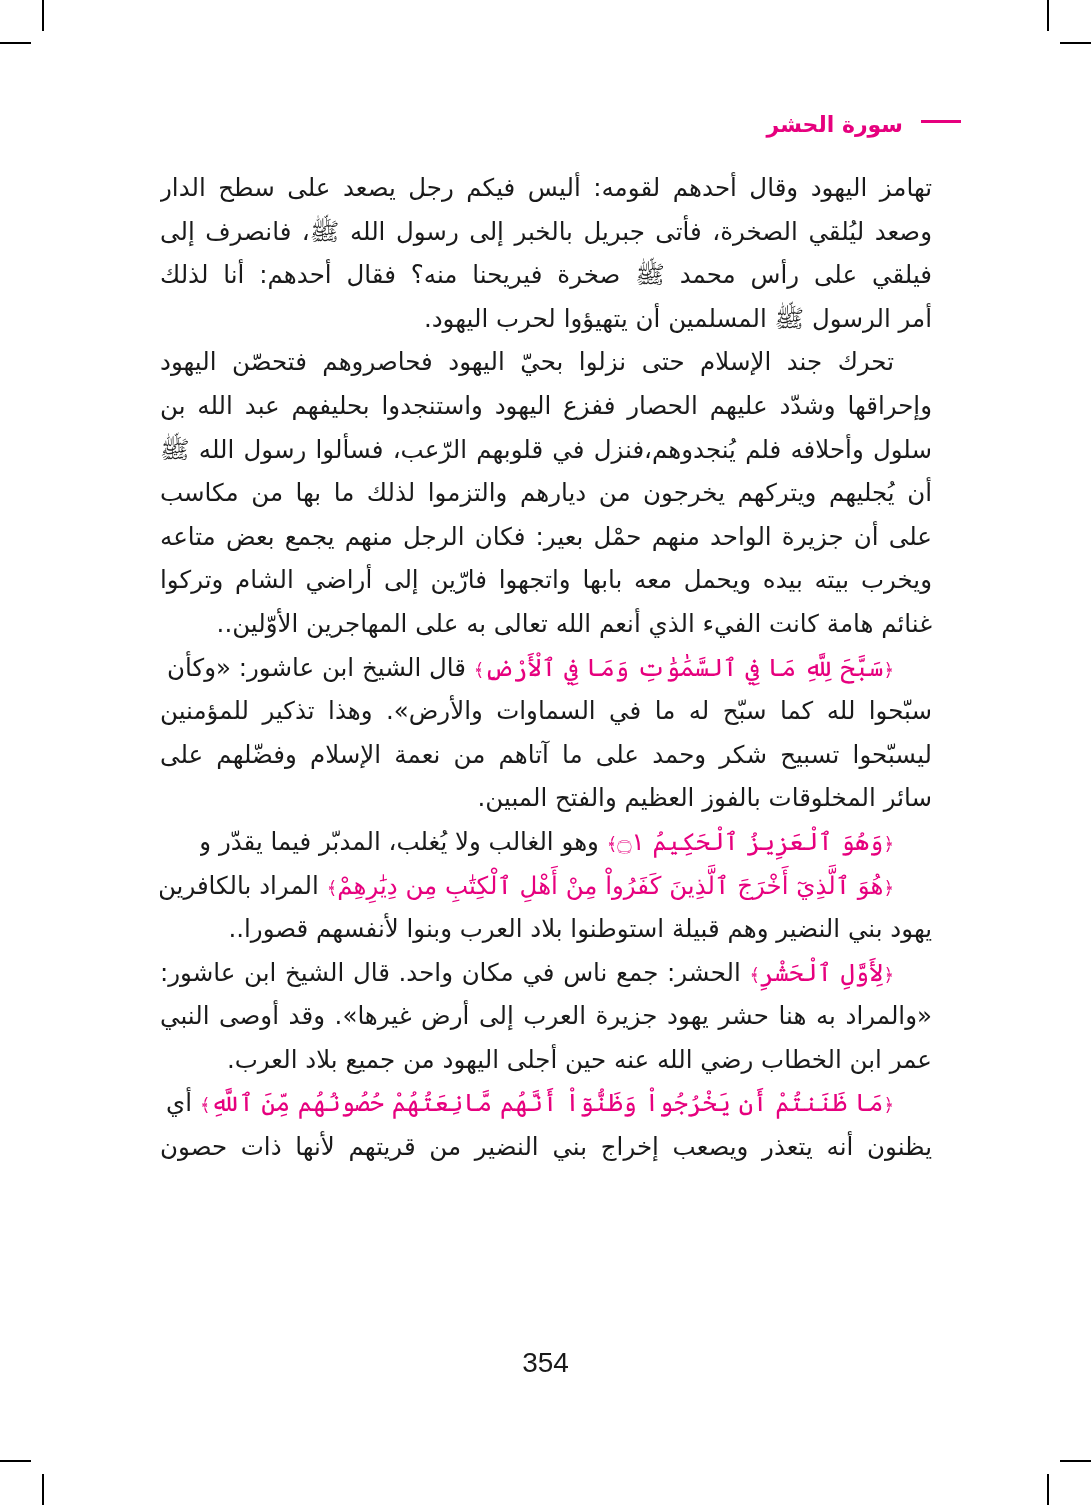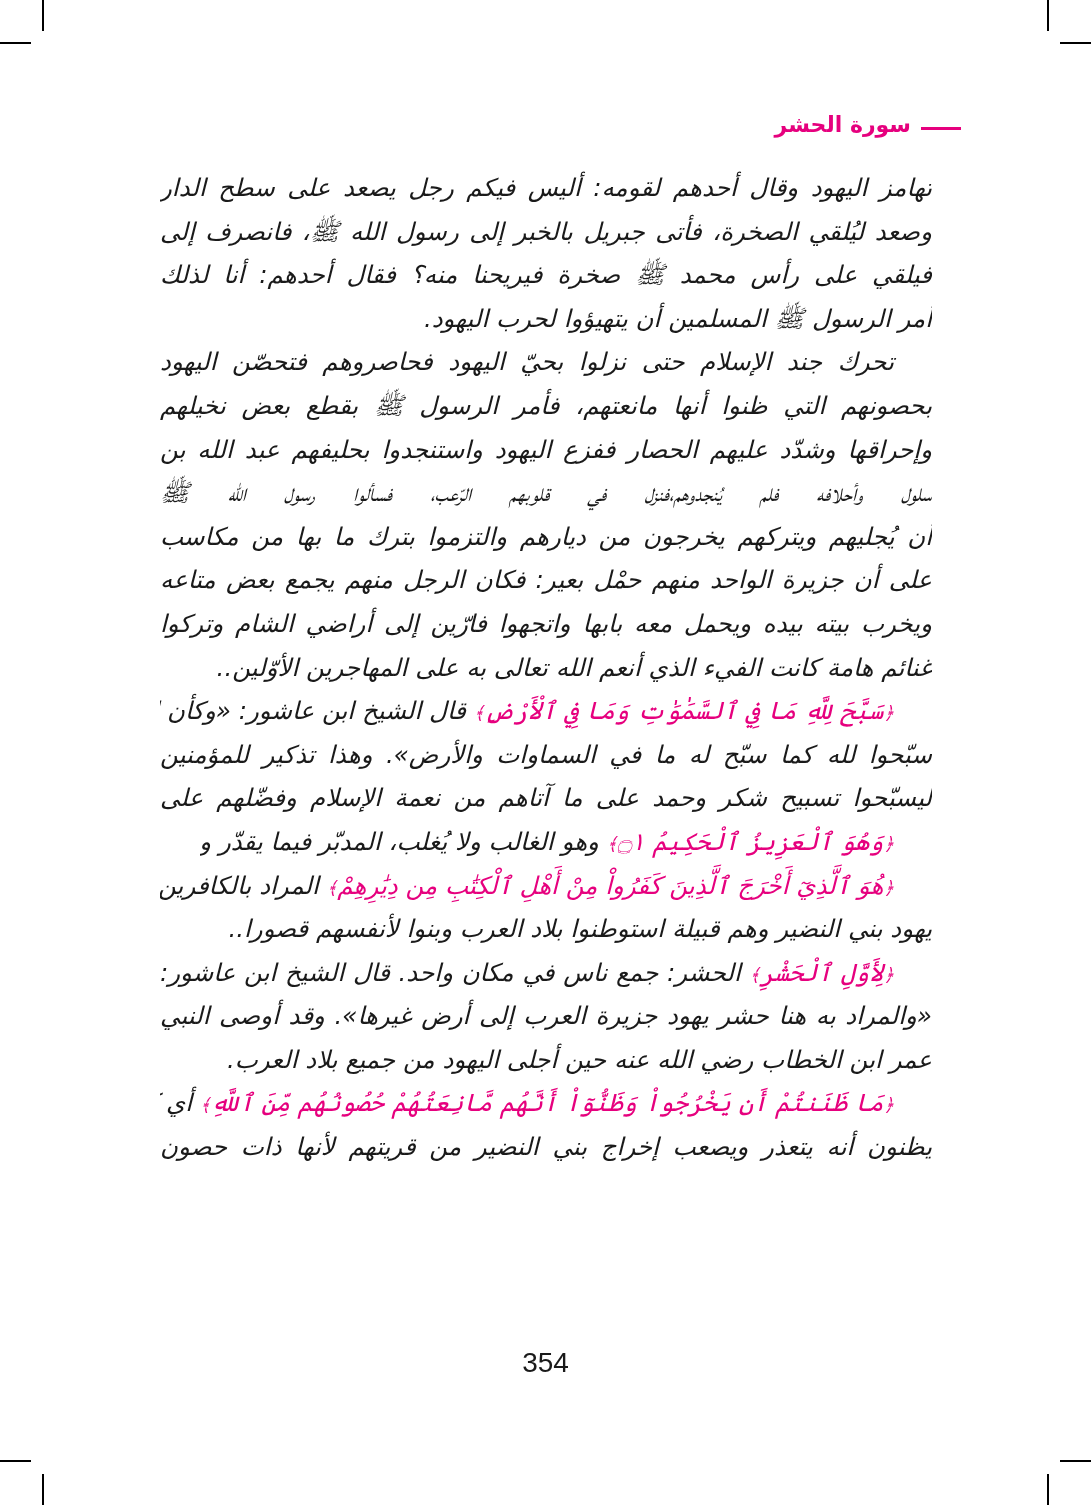--- a/index.html
+++ b/index.html
@@ -1,25 +1,25 @@
 <!DOCTYPE html>
 <html><head>
   <meta charset="utf-8">
   <style>
     html, body { margin: 0; padding: 0; background: #ffffff; }
     body { width: 1091px; height: 1505px; position: relative; overflow: hidden;
            font-family: "DejaVu Sans", "Liberation Sans", sans-serif; color: #1a1a1a; }
     .crop { position: absolute; background: #000; }
-    .header { position: absolute; right: 130px; top: 112px; display: flex; align-items: center;
-              direction: rtl; gap: 10px; color: #e6007e; }
+    .header { position: absolute; right: 130px; top: 112px; display: flex; 
+              direction: rtl; gap: 18px; color: #e6007e; }
     .header-dash { width: 40px; height: 3px; background: #e6007e; display: inline-block; margin-top: 8px; }
     .header-title { font-size: 22px; font-weight: bold; color: #e6007e; }
     .body { position: absolute; left: 160px; top: 166px; width: 772px; direction: rtl; text-align: justify;
             text-align-last: right; font-size: 24.5px; line-height: 43.6px; }
-    .line { display: block; white-space: nowrap; text-align-last: justify; height: 43.6px; overflow: hidden; font-style: italic; }
+    .line { display: block; white-space: nowrap; text-align-last: justify; height: 43.6px; overflow: hidden; }
     .line.last { text-align-last: right; margin-left: 40px; }
     .line.indent { padding-right: 38px; }
     .ayah { color: #e6007e; font-family: "DejaVu Serif", "Liberation Serif", serif; }
     .bracket { color: #e6007e; font-size: 18px; }
     .page-num { position: absolute; left: 0; width: 1091px; top: 1347px; text-align: center;
                 font-size: 28px; color: #1a1a1a; font-family: "Liberation Sans", sans-serif; }
   </style>
 </head>
 <body>
 
@@ -41,36 +41,36 @@
 
   <div>
     <span class="line">تهامز اليهود وقال أحدهم لقومه: أليس فيكم رجل يصعد على سطح الدار</span>
     <span class="line">وصعد ليُلقي الصخرة، فأتى جبريل بالخبر إلى رسول الله ﷺ، فانصرف إلى</span>
     <span class="line">فيلقي على رأس محمد ﷺ صخرة فيريحنا منه؟ فقال أحدهم: أنا لذلك</span>
     <span class="line last">أمر الرسول ﷺ المسلمين أن يتهيؤوا لحرب اليهود.</span>
   </div>
 
   <div>
     <span class="line indent">تحرك جند الإسلام حتى نزلوا بحيّ اليهود فحاصروهم فتحصّن اليهود</span>
-    <span class="line">بحصونهم التي ظنوا أنها مانعتهم، فأمر الرسول ﷺ بقطع بعض نخيلهم</span>
     <span class="line">وإحراقها وشدّد عليهم الحصار ففزع اليهود واستنجدوا بحليفهم عبد الله بن</span>
     <span class="line">سلول وأحلافه فلم يُنجدوهم،فنزل في قلوبهم الرّعب، فسألوا رسول الله ﷺ</span>
-    <span class="line">أن يُجليهم ويتركهم يخرجون من ديارهم والتزموا بترك ما  بها من مكاسب</span>
+    <span class="line">أن يُجليهم ويتركهم يخرجون من ديارهم والتزموا لذلك ما  بها من مكاسب</span>
     <span class="line">على أن جزيرة الواحد منهم حمْل بعير: فكان الرجل منهم يجمع بعض متاعه</span>
     <span class="line">ويخرب بيته بيده ويحمل معه بابها واتجهوا فارّين إلى أراضي الشام وتركوا</span>
     <span class="line last">غنائم هامة كانت الفيء الذي أنعم الله تعالى به على المهاجرين الأوّلين..</span>
   </div>
 
   <div>
     <span class="line indent">
       <span class="bracket">﴿</span><span class="ayah">سَبَّحَ لِلَّهِ مَا فِي ٱلسَّمَٰوَٰتِ وَمَا فِي ٱلْأَرْضِ</span><span class="bracket">﴾</span>
       <span>قال الشيخ ابن عاشور: «وكأن المعنى</span>
     </span>
     <span class="line">سبّحوا لله كما سبّح له ما في السماوات والأرض». وهذا تذكير للمؤمنين</span>
     <span class="line">ليسبّحوا تسبيح شكر وحمد على ما آتاهم من نعمة الإسلام وفضّلهم على</span>
+    <span class="line last">سائر المخلوقات بالفوز العظيم والفتح المبين.</span>
   </div>
 
   <div>
     <span class="line indent last">
       <span class="bracket">﴿</span><span class="ayah">وَهُوَ ٱلْعَزِيزُ ٱلْحَكِيمُ ۝١</span><span class="bracket">﴾</span>
       <span>وهو الغالب ولا يُغلب، المدبّر فيما يقدّر ويشرّع.</span>
     </span>
   </div>
 
   <div>

